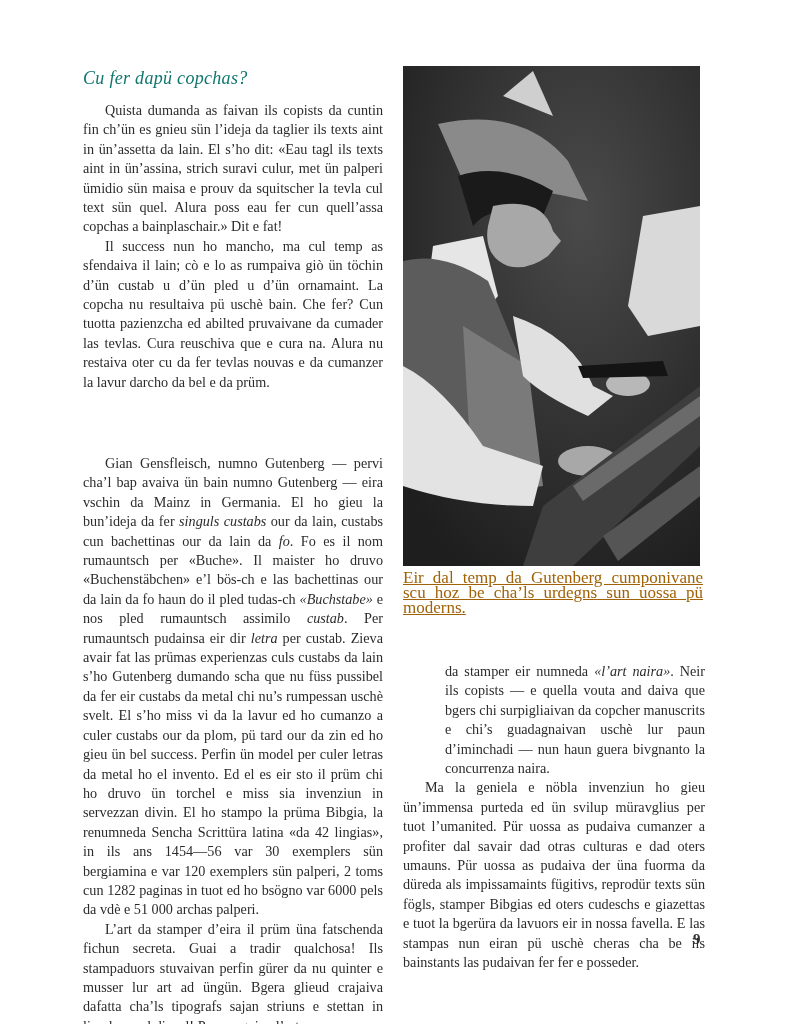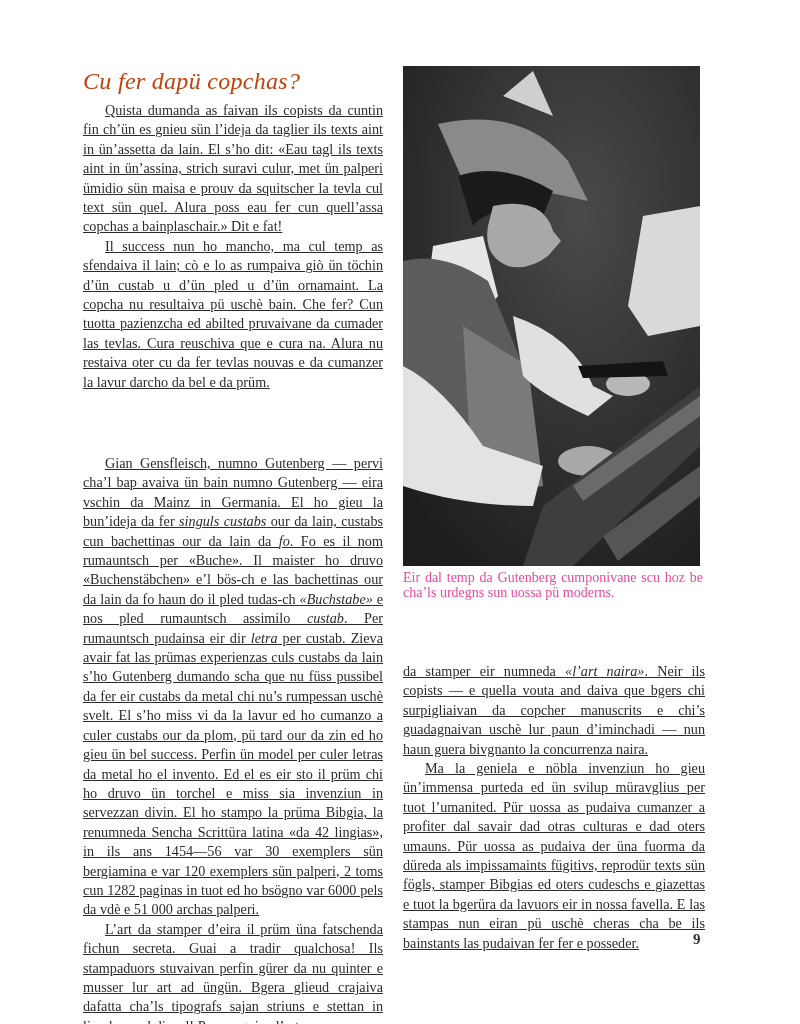--- a/index.html
+++ b/index.html
@@ -3,35 +3,35 @@
   <meta charset="utf-8">
   <style>
     html, body { margin: 0; padding: 0; }
     body {
       width: 800px; height: 1024px; background: #ffffff; position: relative; overflow: hidden;
       font-family: "DejaVu Serif", "Liberation Serif", serif; color: #2a2a2a;
     }
     .page { position: absolute; inset: 0; }
     .col {
       position: absolute; font-family: "Liberation Serif", serif; font-size: 14.2px; line-height: 19.4px;
-      text-align: justify; color: #2b2b2b; text-decoration: underline;
+      text-align: justify; color: #2b2b2b;
     }
     .col p { margin: 0; text-indent: 22px; }
-    .col p.noindent { text-indent: 0; }
+    .col p.noindent { text-indent: 0; margin-left: 42px; }
     .heading {
-      position: absolute; font-family: "Liberation Serif", serif; font-style: italic; font-size: 24px;
-      color: #c2410c; letter-spacing: 0.3px; margin: 0; font-weight: normal;
+      position: absolute; font-family: "Liberation Serif", serif; font-style: italic; font-size: 18px;
+      color: #0f766e; letter-spacing: 0.3px; margin: 0; font-weight: normal;
     }
     .photo {
       position: absolute; left: 403px; top: 66px; width: 297px; height: 500px; overflow: hidden;
       background: #2b2b2b;
     }
     .caption {
       position: absolute; left: 403px; top: 570px; width: 300px; font-family: "Liberation Serif", serif;
-      font-size: 14px; line-height: 15px; color: #ec4899; text-align: justify;
+      font-size: 17px; line-height: 15px; color: #a16207; text-align: justify; text-decoration: underline;
     }
     .pagenum {
       position: absolute; left: 693px; top: 931px; font-family: "Liberation Serif", serif; font-size: 15px;
       font-weight: bold; color: #333;
     }
     em { font-style: italic; }
   </style>
 </head>
 <body>
 

